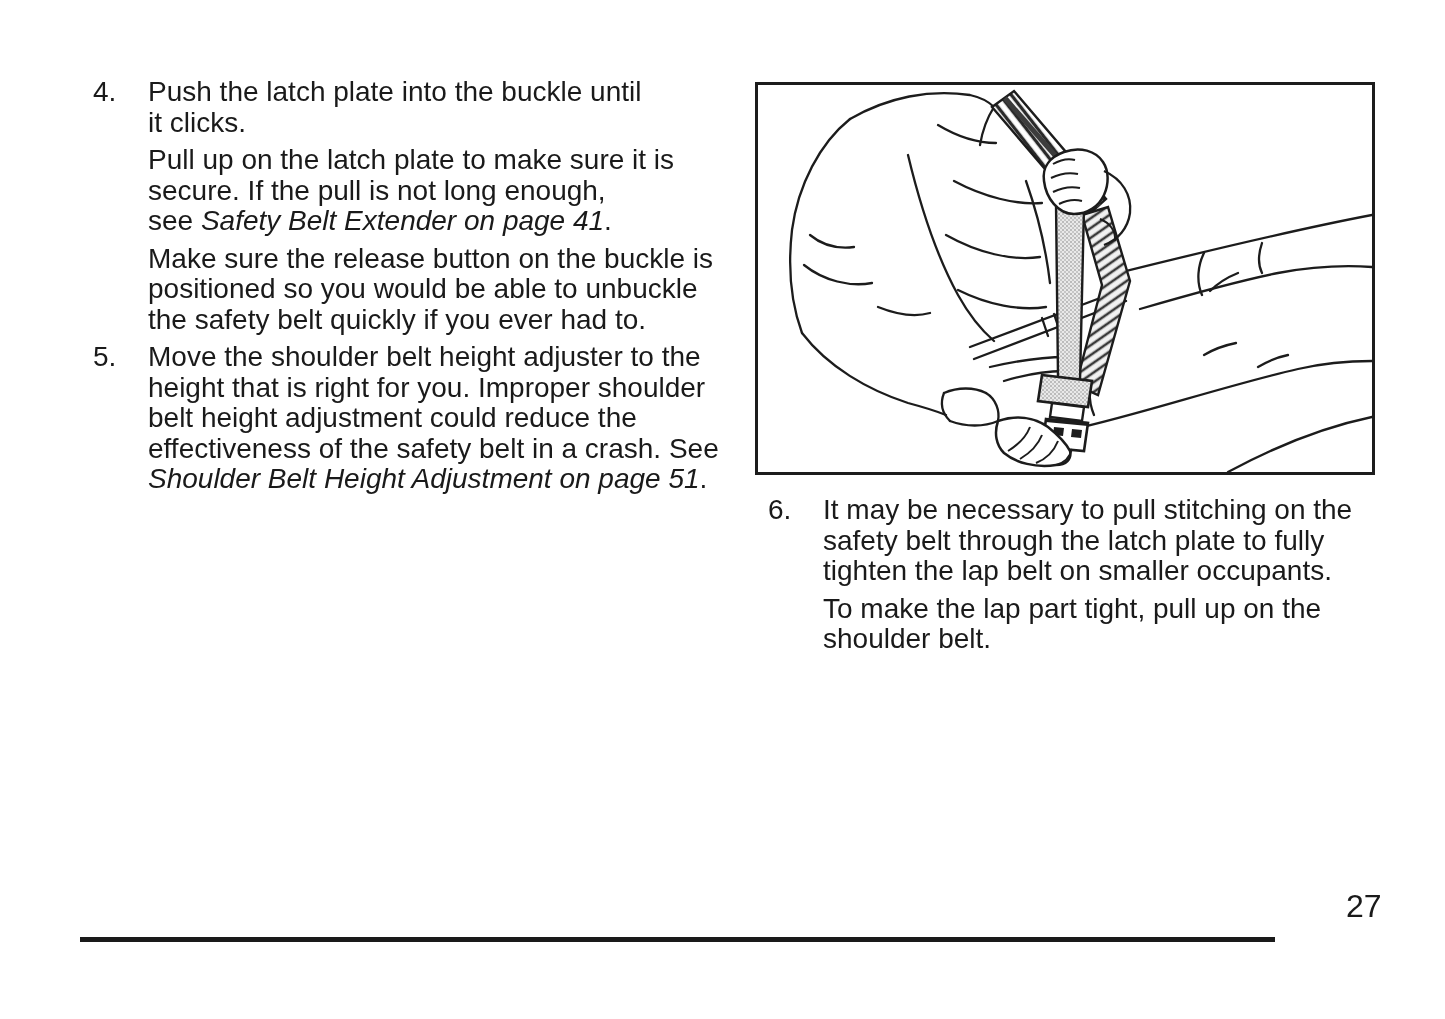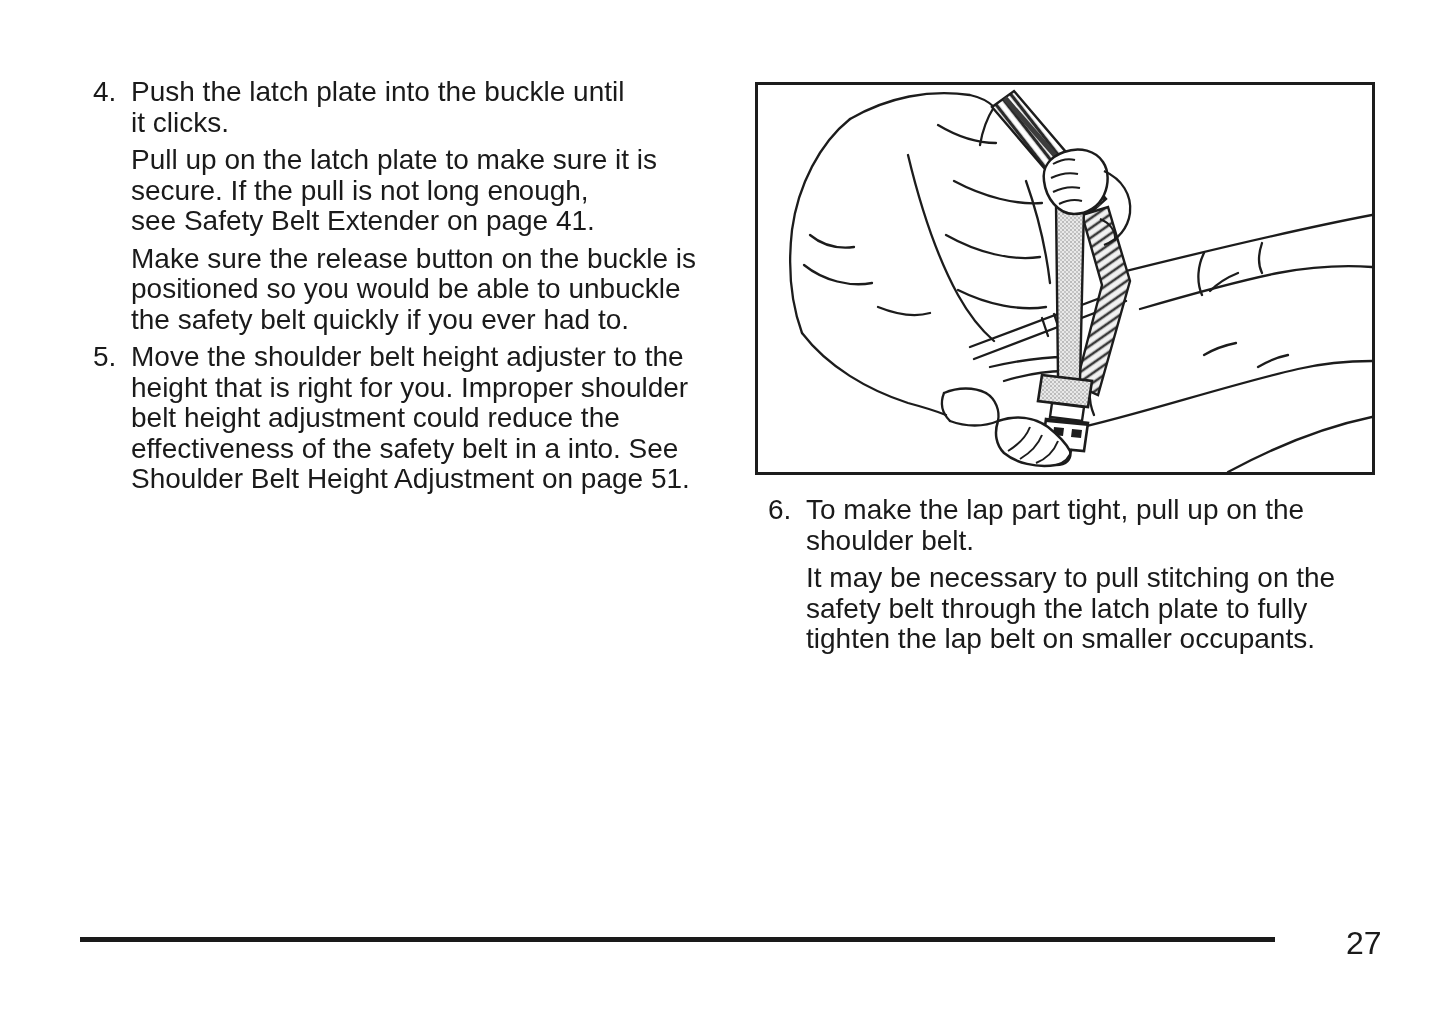--- a/index.html
+++ b/index.html
@@ -9,37 +9,37 @@
   }
   .col{position:absolute;}
   .content-left{left:93px;top:77px;}
   .content-right{left:768px;top:495px;}
   .list-item{display:flex;align-items:flex-start;}
   .list-item + .list-item{margin-top:7px;}
   .marker{
     flex:0 0 38px;width:38px;display:inline-block;
     font-size:28px;line-height:30.5px;white-space:pre;
   }
-  .stack{flex:0 0 auto;}
+  .stack{flex:0 0 auto;margin-left:17px;}
   .para{
     font-size:28px;line-height:30.5px;white-space:pre-line;
   }
   .para + .para{margin-top:7px;}
-  .para .it{}
+  .para .it{font-style:italic;}
   .figure-box{
     position:absolute;left:755px;top:82px;width:614px;height:387px;
     border:3px solid #1d1d1d;background:#ffffff;
   }
   .figure-box svg{display:block;width:614px;height:387px;}
   .footer-rule{
     position:absolute;left:80px;top:937px;width:1195px;height:5px;
     background:#1a1a1a;
   }
   .page-number{
-    position:absolute;left:1346px;top:926px;
+    position:absolute;left:1346px;top:889px;
     font-size:32px;line-height:34px;
   }
 </style>
 </head>
 <body>
 
 <div class="col content-left">
 
   <div class="list-item">
     <span class="marker">4.</span>
@@ -54,21 +54,21 @@
 the safety belt quickly if you ever had to.</span></div>
       </div>
   </div>
 
   <div class="list-item">
     <span class="marker">5.</span>
     <div class="stack">
         <div class="para"><span>Move the shoulder belt height adjuster to the
 height that is right for you. Improper shoulder
 belt height adjustment could reduce the
-effectiveness of the safety belt in a into. See
+effectiveness of the safety belt in a crash. See
 </span><span class="it">Shoulder Belt Height Adjustment on page 51</span><span>.</span></div>
       </div>
   </div>
 
 </div>
 
 <div class="figure-box">
   <svg viewBox="0 0 614 387" xmlns="http://www.w3.org/2000/svg" aria-hidden="true">
     <defs>
       <pattern id="hatch" width="9" height="9" patternUnits="userSpaceOnUse" patternTransform="rotate(-38)">
@@ -154,23 +154,23 @@
       <path d="M 250 366 C 260 360 268 352 272 342 M 262 374 C 272 368 280 360 284 350 M 278 378 C 288 374 296 366 300 356" fill="none" stroke="#1c1c1c" stroke-width="2"></path>
       <path d="M 298 380 C 306 378 312 372 314 364" fill="none" stroke="#1c1c1c" stroke-width="2"></path>
     </g>
   </svg>
 </div>
 
 <div class="col content-right">
   <div class="list-item">
     <span class="marker">6.</span>
     <div class="stack">
-        <div class="para"><span>To make the lap part tight, pull up on the
-shoulder belt.</span></div>
         <div class="para"><span>It may be necessary to pull stitching on the
 safety belt through the latch plate to fully
 tighten the lap belt on smaller occupants.</span></div>
+        <div class="para"><span>To make the lap part tight, pull up on the
+shoulder belt.</span></div>
       </div>
   </div>
 </div>
 
 <div class="footer-rule"></div>
 <div class="page-number">27</div>
 
 </body></html>

